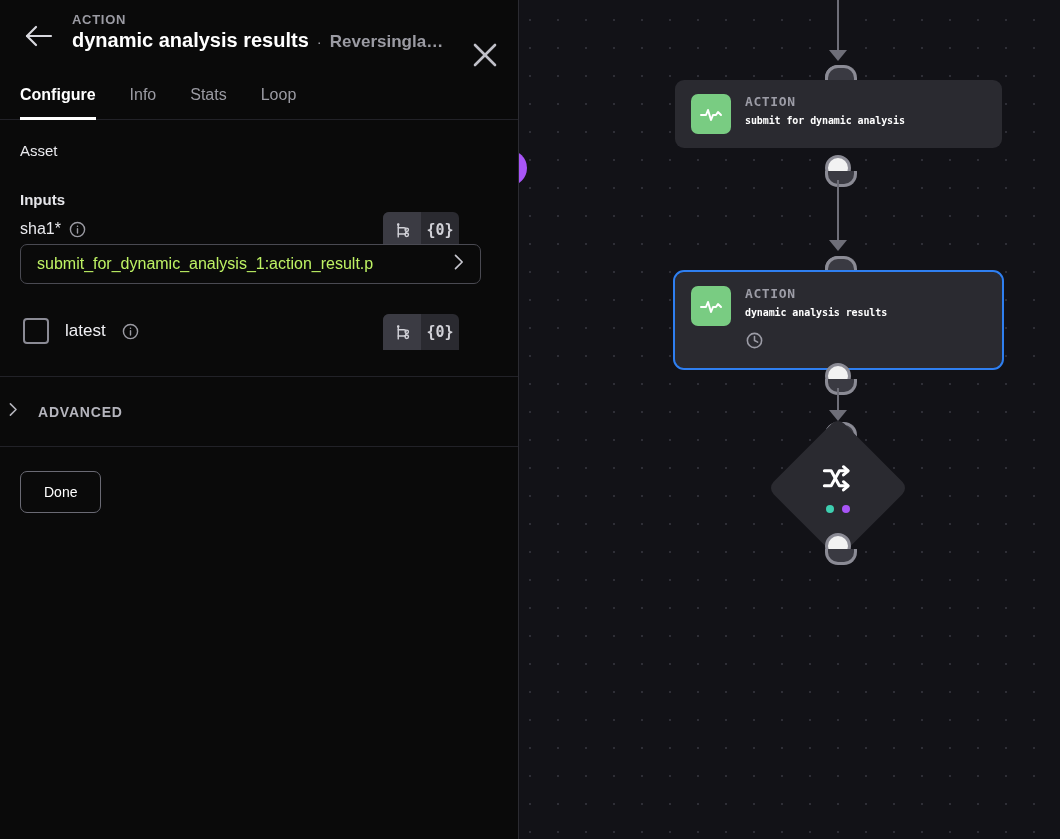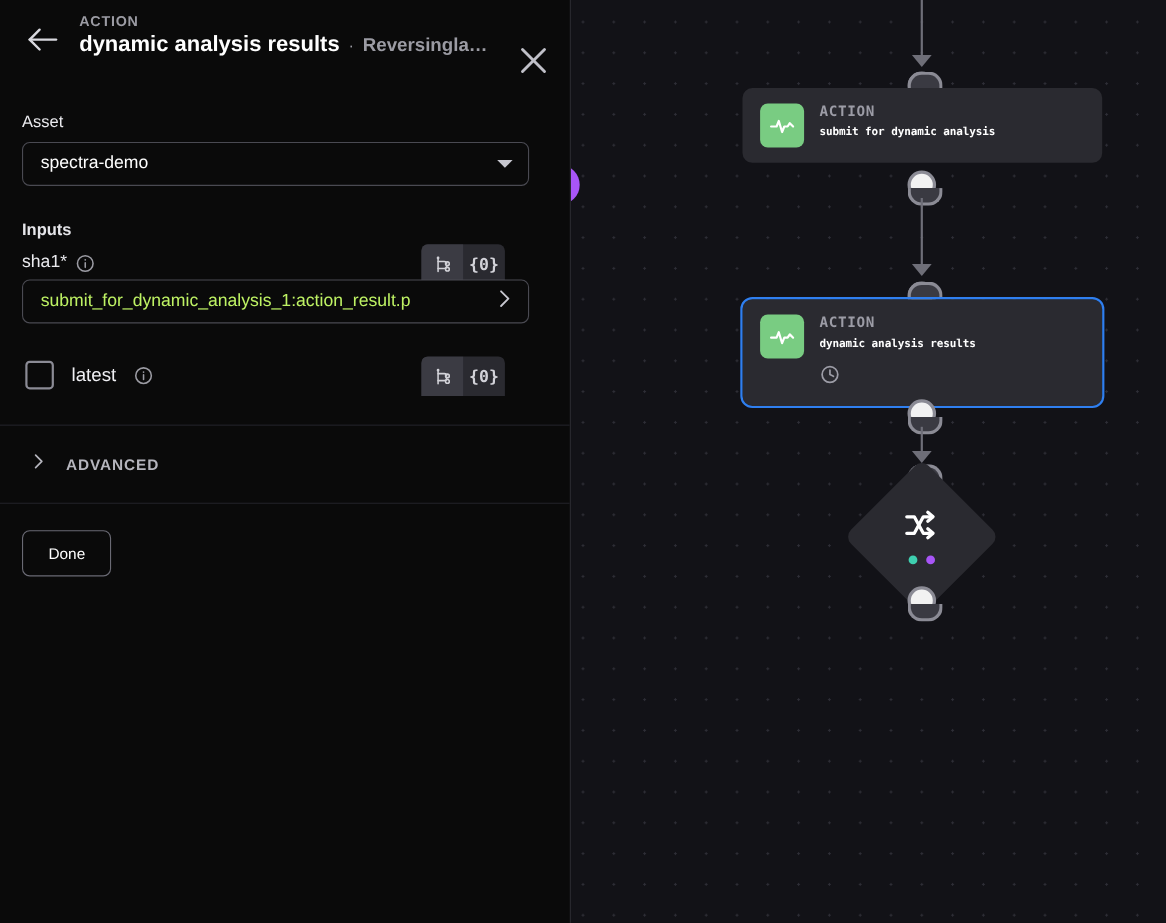--- a/index.html
+++ b/index.html
@@ -240,21 +240,21 @@
   .checkbox {
     width: 26px; height: 26px; border: 2px solid #8b8b95;
     border-radius: 4px; background: transparent; cursor: pointer;
   }
   .checkbox-label { font-size: 17px; color: #f0f0f4; }
 
   .divider { height: 1px; background: #222228; margin-top: 32px; }
 
   .advanced-row {
     display: flex; align-items: center; gap: 17px;
-    padding: 24px 26px;
+    padding: 24px 4px;
     cursor: pointer;
   }
   .advanced-label {
     font-size: 14px; font-weight: bold; letter-spacing: 0.8px;
     color: #b5b5bd;
   }
 
   .footer { padding: 24px 20px; }
   .done-btn {
     display: inline-flex; align-items: center; justify-content: center;
@@ -357,29 +357,31 @@
       <div class="header-text">
         <div class="kicker">ACTION</div>
         <div class="title-row">
           <span class="title-main">dynamic analysis results</span>
           <span class="title-sep">·</span>
           <span class="title-sub">Reversinglab…</span>
         </div>
       </div>
     </div>
 
+    <div class="tabs">
+      <div class="tab active">Configure</div>
+      <div class="tab">Info</div>
+      <div class="tab">Stats</div>
+      <div class="tab">Loop</div>
+    </div>
 
     <div class="panel-scroll">
       <div class="section">
 
         <div class="field-label">Asset</div>
-        <div class="select-box">
-          <span class="select-value">spectra-demo</span>
-          <span class="caret"></span>
-        </div>
 
         <div class="inputs-head">Inputs</div>
 
         <div class="input-group">
           <div class="input-label-row">
             <span class="input-label">sha1*</span>
             <span class="info-icon">
               <svg width="17" height="17" viewBox="0 0 24 24" fill="none" stroke="#9b9ba3" stroke-width="2" stroke-linecap="round">
                 <circle cx="12" cy="12" r="10"></circle>
                 <line x1="12" y1="11" x2="12" y2="17"></line>

